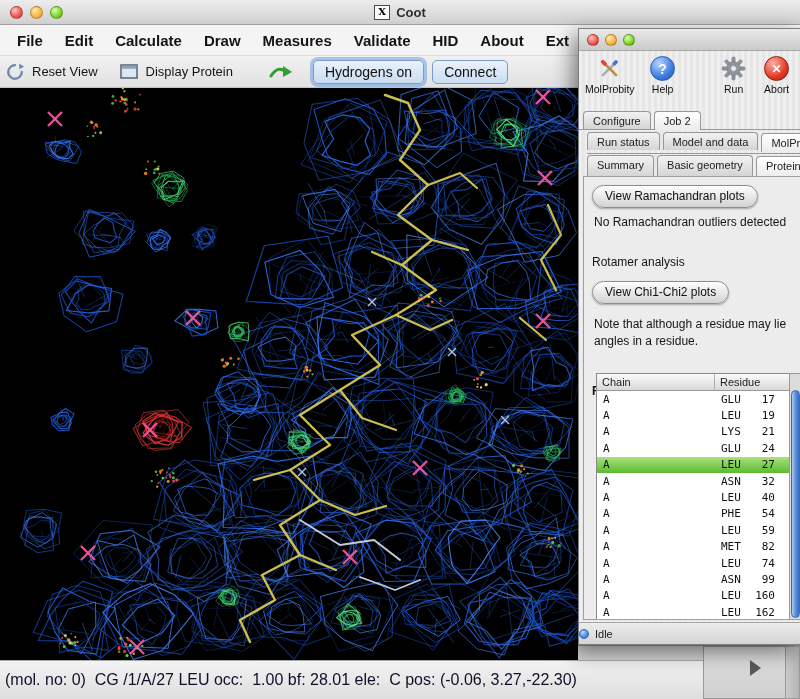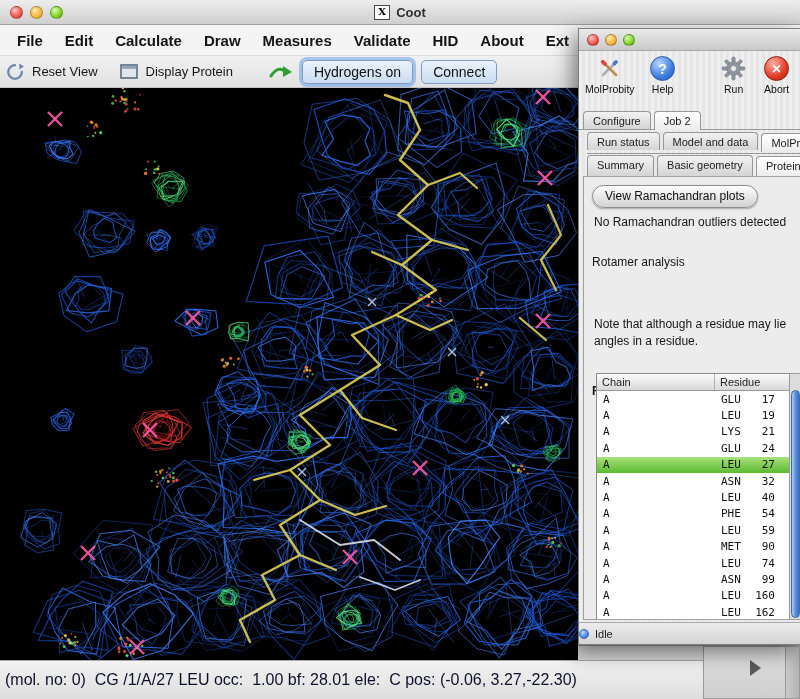--- a/index.html
+++ b/index.html
@@ -26,21 +26,21 @@
   .toolbar{position:absolute;top:56px;left:0;right:0;height:32px;z-index:2;
            background:linear-gradient(#f1f1f1,#e1e1e1);border-bottom:1px solid #c3c3c3;
            display:flex;align-items:center;gap:8px;padding:0 6px;box-sizing:border-box;}
   .tb-label{font-size:13px;color:#161616;white-space:nowrap;}
   .tb-icon{display:inline-flex;align-items:center;}
   .m1{margin-left:14px;}
   .m2{margin-left:28px;}
   .tb-btn{font-family:"Liberation Sans",sans-serif;font-size:14px;color:#101010;padding:3px 11px;
           border:1px solid #7d9cc0;border-radius:5px;background:linear-gradient(#eaf2fc,#c9dcf2);
           white-space:nowrap;}
-  .tb-btn.focused{box-shadow:0 0 0 3px rgba(105,160,230,.55);margin-left:1px;}
+  .tb-btn.focused{box-shadow:0 0 0 3px rgba(105,160,230,.55);margin-left:12px;}
 
   
   .canvas{position:absolute;top:88px;left:0;width:800px;height:572px;background:#000;z-index:1;}
 
   
   .statusbar{position:absolute;top:660px;left:0;right:0;height:39px;z-index:2;
              background:linear-gradient(#f3f3f3,#dedede);border-top:1px solid #a9a9a9;box-sizing:border-box;
              display:flex;align-items:center;padding-left:5px;}
   .status-text{font-size:16px;color:#10102a;white-space:pre;}
 
@@ -1228,20 +1228,21 @@
         <span class="tab">Summary</span>
           <span class="tab">Basic geometry</span>
           <span class="tab active">Protein</span>
       </div>
 
       <div class="d-content">
         <button class="pill rama-btn">View Ramachandran plots</button>
         <div class="lbl rama-res">No Ramachandran outliers detected</div>
 
         <div class="lbl rot-title">Rotamer analysis</div>
+        <button class="pill chi-btn">View Chi1-Chi2 plots</button>
         <div class="lbl note1">Note that although a residue may lie</div>
         <div class="lbl note2">angles in a residue.</div>
         <div class="lbl outliers">Rotamer outliers:</div>
 
         <div class="vtable">
           <div class="vt-head">
             <span class="vt-hc c1">Chain</span>
             <span class="vt-hc c2">Residue</span>
           </div>
           <div class="vt-body">
@@ -1305,21 +1306,21 @@
                 <span class="vt-chain">A</span>
                 <span class="vt-res">
                   <i class="nm">LEU</i>
                   <i class="no">59</i>
                 </span>
               </div>
               <div class="vt-row">
                 <span class="vt-chain">A</span>
                 <span class="vt-res">
                   <i class="nm">MET</i>
-                  <i class="no">90</i>
+                  <i class="no">82</i>
                 </span>
               </div>
               <div class="vt-row">
                 <span class="vt-chain">A</span>
                 <span class="vt-res">
                   <i class="nm">LEU</i>
                   <i class="no">74</i>
                 </span>
               </div>
               <div class="vt-row">

